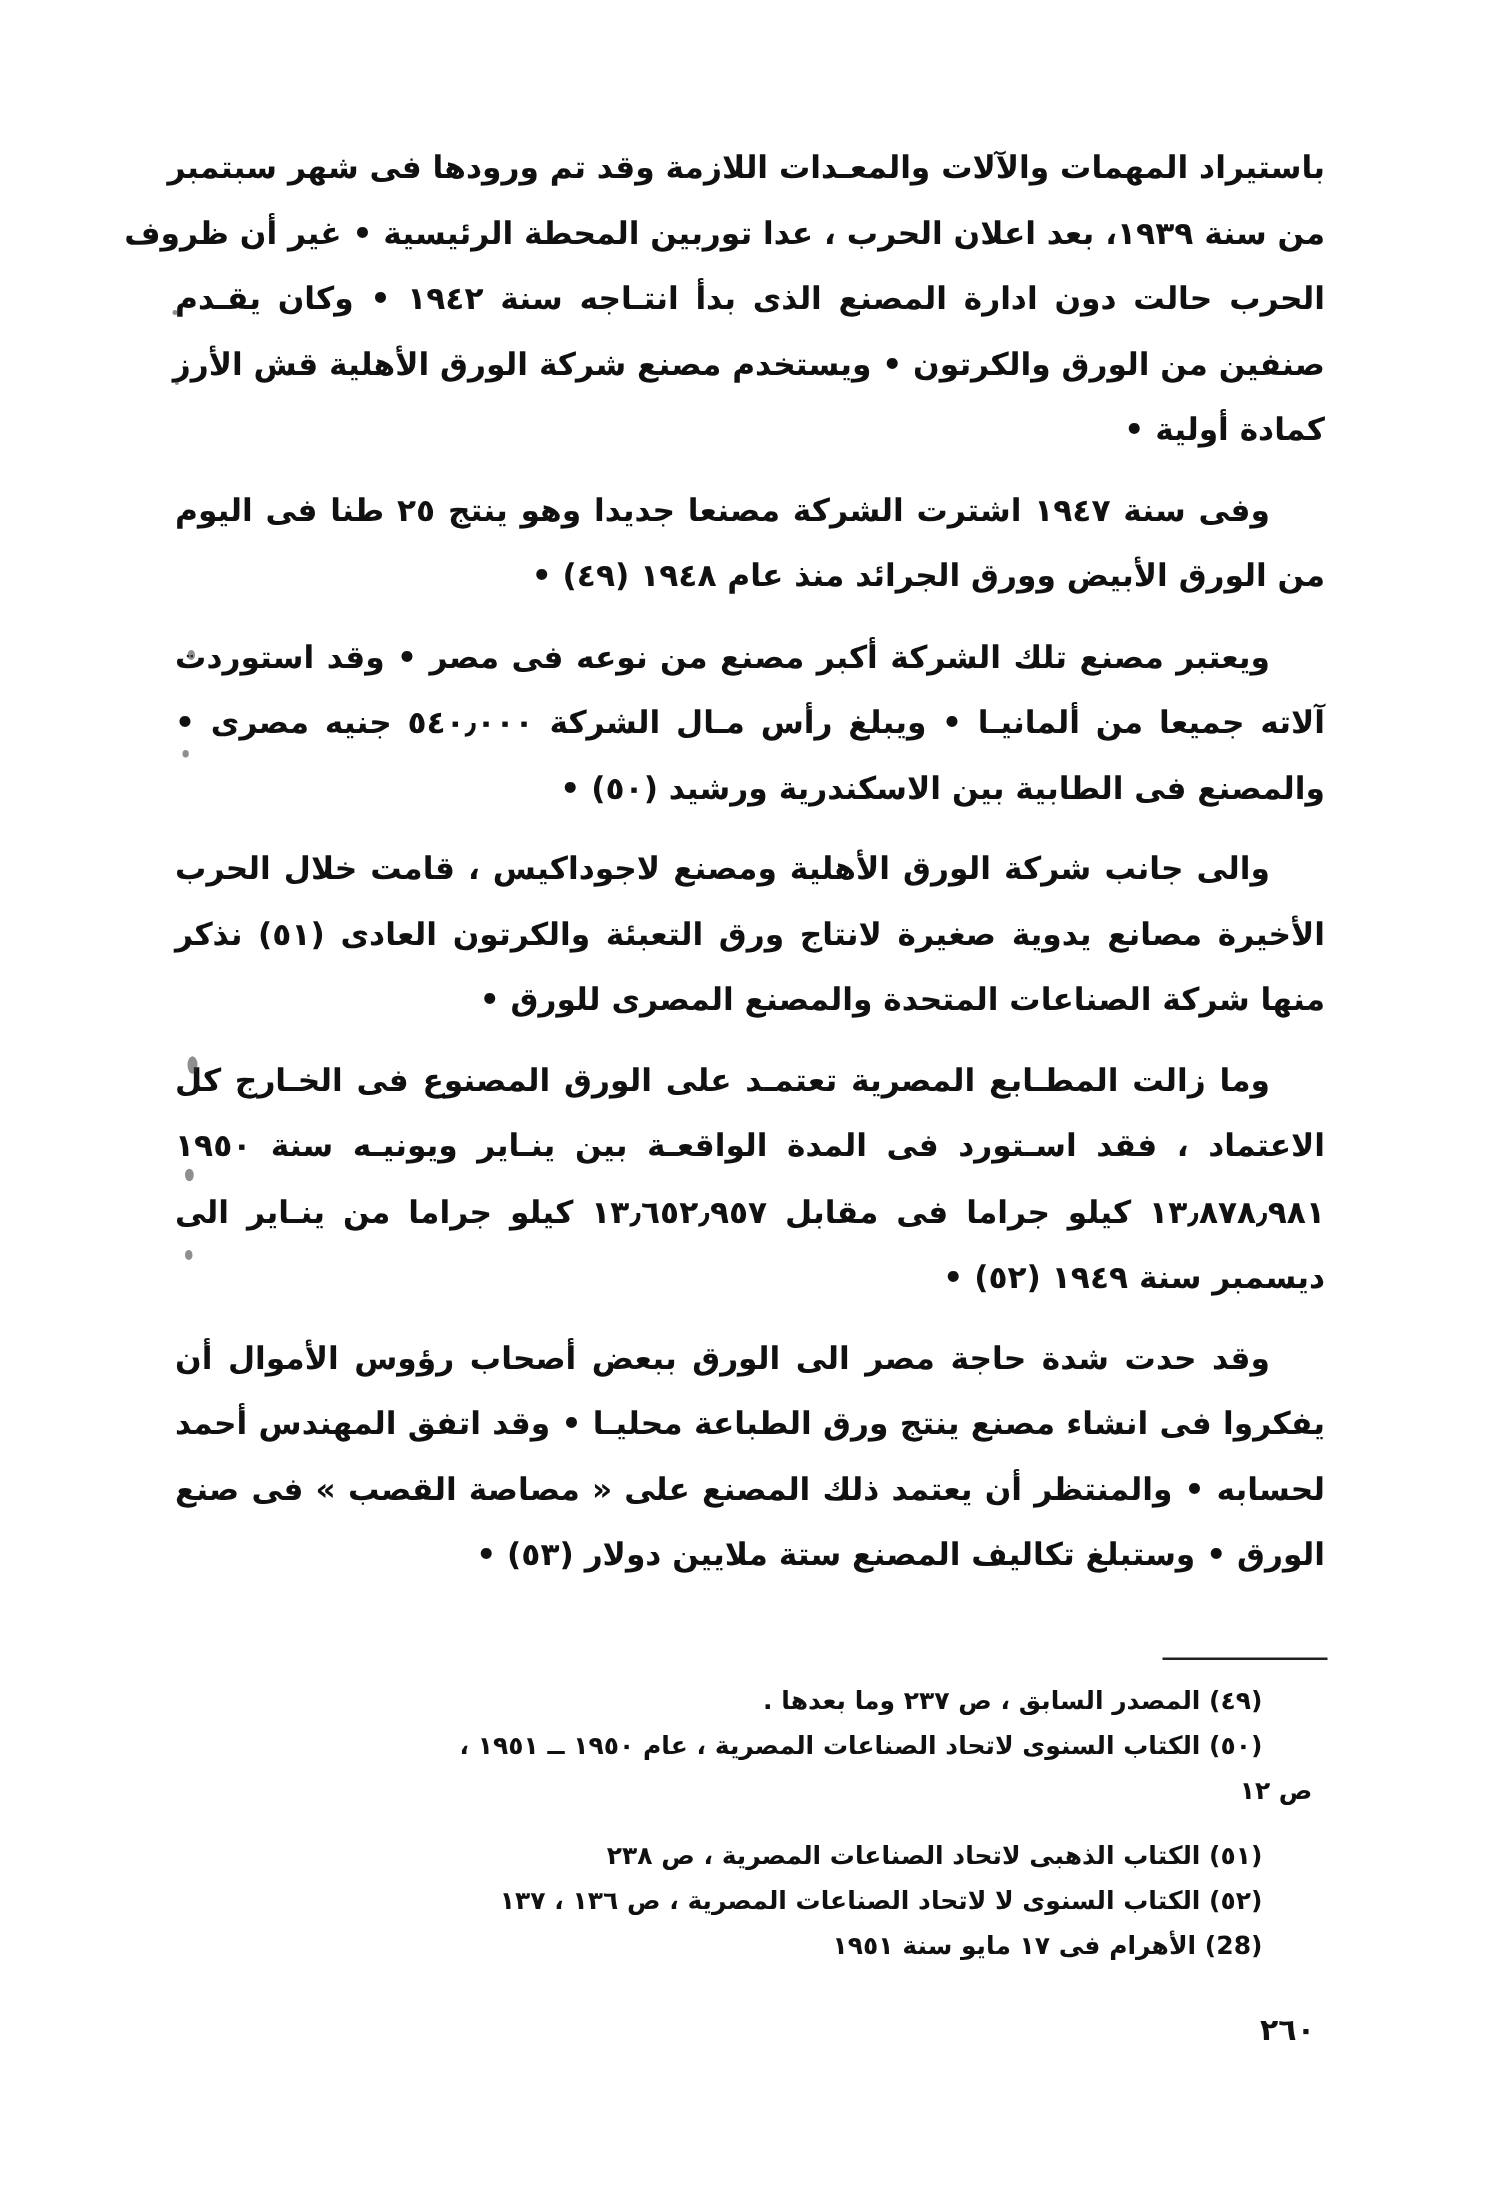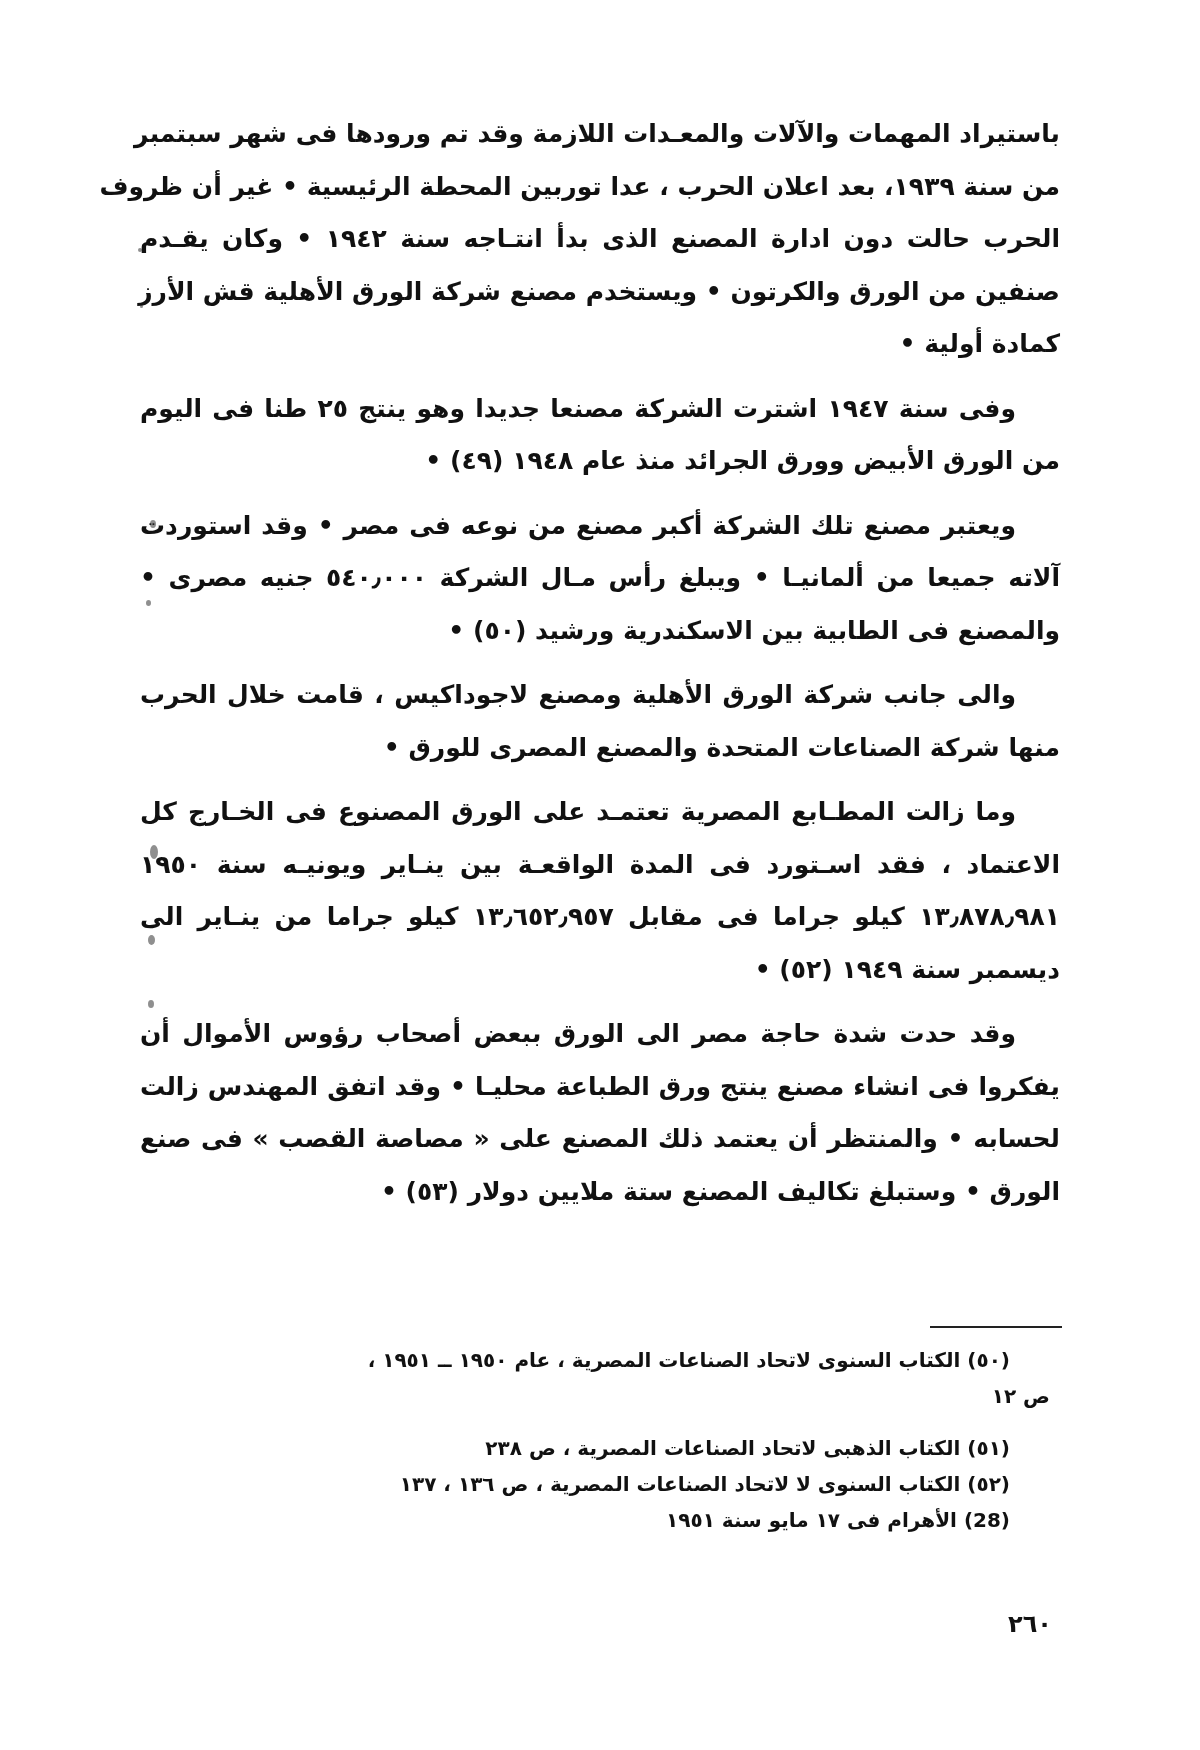--- a/index.html
+++ b/index.html
@@ -116,41 +116,46 @@
     </p>
 
     <p class="para">
       <span class="line" style="padding-right:44px">ويعتبر مصنع تلك الشركة أكبر مصنع من نوعه فى مصر • وقد استوردت</span>
       <span class="line">آلاته جميعا من ألمانيـا • ويبلغ رأس مـال الشركة ٥٤٠٫٠٠٠ جنيه مصرى •</span>
       <span class="line last">والمصنع فى الطابية بين الاسكندرية ورشيد (٥٠) •</span>
     </p>
 
     <p class="para">
       <span class="line" style="padding-right:44px">والى جانب شركة الورق الأهلية ومصنع لاجوداكيس ، قامت خلال الحرب</span>
+      <span class="line">الأخيرة مصانع يدوية صغيرة لانتاج ورق التعبئة والكرتون العادى (٥١) نذكر</span>
       <span class="line last">منها شركة الصناعات المتحدة والمصنع المصرى للورق •</span>
     </p>
 
     <p class="para">
       <span class="line" style="padding-right:44px">وما زالت المطـابع المصرية تعتمـد على الورق المصنوع فى الخـارج كل</span>
       <span class="line">الاعتماد ، فقد اسـتورد فى المدة الواقعـة بين ينـاير ويونيـه سنة ١٩٥٠</span>
       <span class="line">١٣٫٨٧٨٫٩٨١ كيلو جراما فى مقابل ١٣٫٦٥٢٫٩٥٧ كيلو جراما من ينـاير الى</span>
       <span class="line last">ديسمبر سنة ١٩٤٩ (٥٢) •</span>
     </p>
 
     <p class="para">
       <span class="line" style="padding-right:44px">وقد حدت شدة حاجة مصر الى الورق ببعض أصحاب رؤوس الأموال أن</span>
-      <span class="line">يفكروا فى انشاء مصنع ينتج ورق الطباعة محليـا • وقد اتفق المهندس زالت</span>
+      <span class="line">يفكروا فى انشاء مصنع ينتج ورق الطباعة محليـا • وقد اتفق المهندس أحمد</span>
       <span class="line">لحسابه • والمنتظر أن يعتمد ذلك المصنع على « مصاصة القصب » فى صنع</span>
       <span class="line last">الورق • وستبلغ تكاليف المصنع ستة ملايين دولار (٥٣) •</span>
     </p>
   </div>
 
   <div class="separator"></div>
 
   <div class="footnotes">
+    <span class="fn">
+      <span>(٤٩)</span>
+      <span>المصدر السابق ، ص ٢٣٧ وما بعدها .</span>
+    </span>
     <span class="fn">
       <span>(٥٠)</span>
       <span>الكتاب السنوى لاتحاد الصناعات المصرية ، عام ١٩٥٠ ــ ١٩٥١ ،</span>
     </span>
     <span class="fn-cont">ص ١٢</span>
     <span class="fn gap">
       <span>(٥١)</span>
       <span>الكتاب الذهبى لاتحاد الصناعات المصرية ، ص ٢٣٨</span>
     </span>
     <span class="fn">

